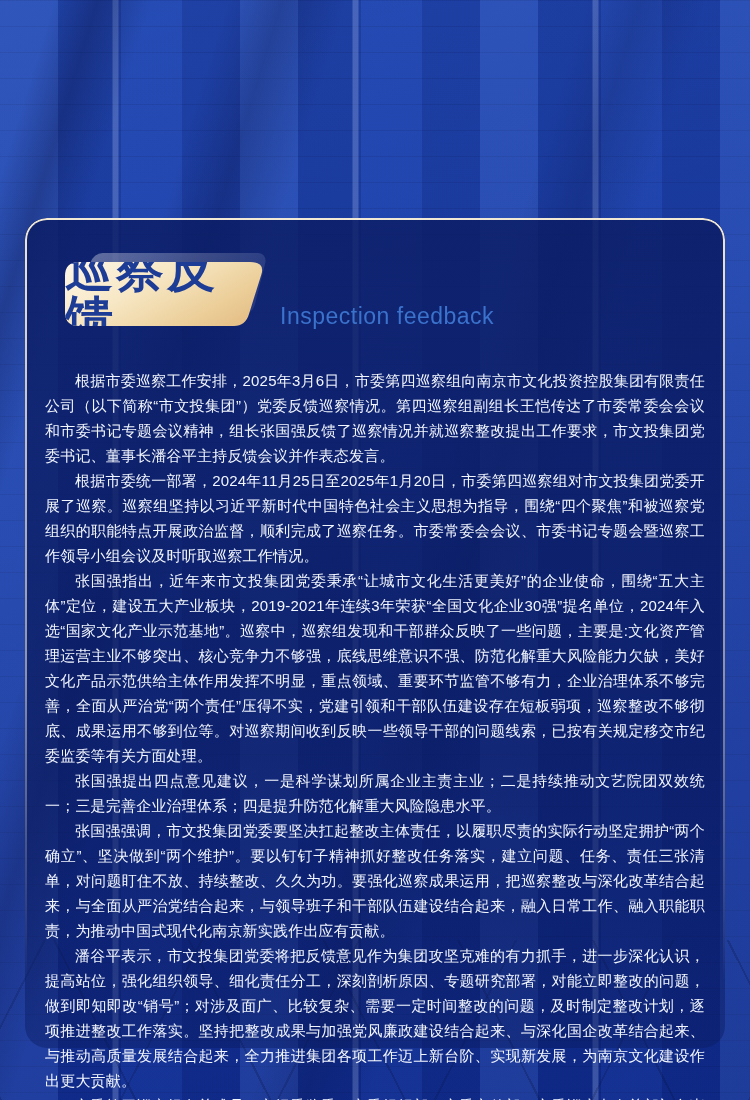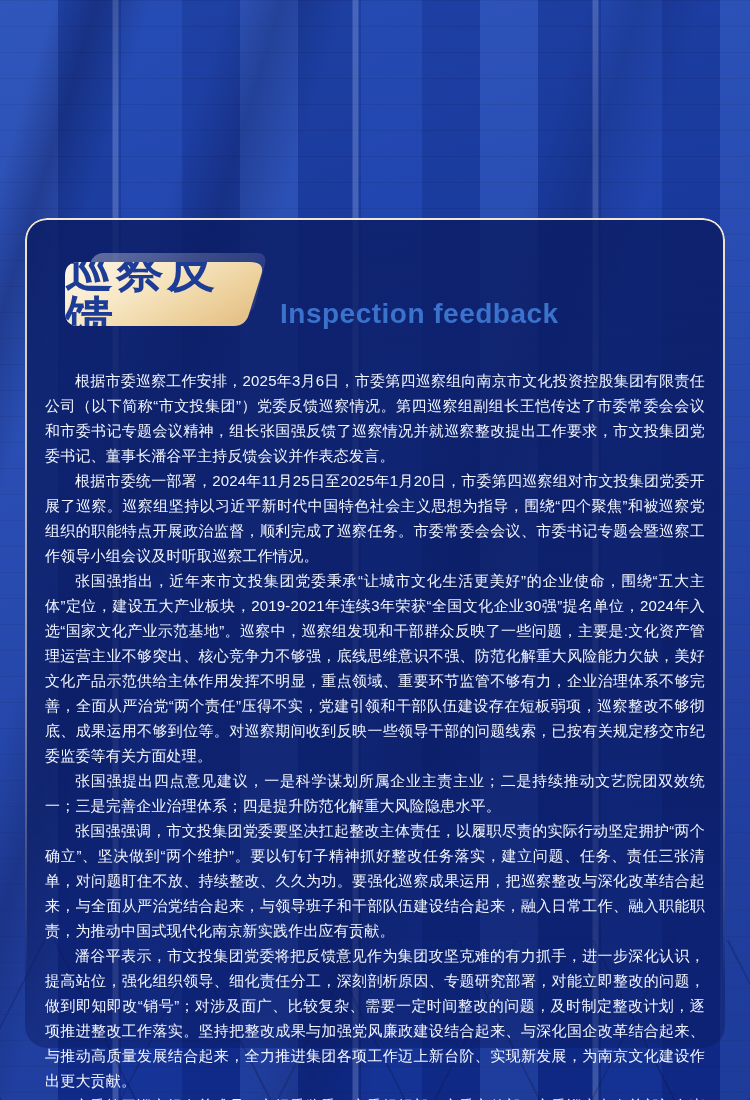--- a/index.html
+++ b/index.html
@@ -69,21 +69,21 @@
     clip-path:path('M14 0 H185 Q200 0 196.5 12 L184 52 Q180.5 64 169 64 H14 Q0 64 0 50 V14 Q0 0 14 0 Z');
     background:linear-gradient(150deg,
       var(--badge-gradient-start) 0%, #f7e7c4 38%, #eccf9a 72%, var(--badge-gradient-end) 100%);
   }
   .badge-label{
     font-size:48px;font-weight:700;letter-spacing:3px;
     color:var(--badge-text-color);padding-right:10px;line-height:1;
   }
   .subtitle{
     position:absolute;left:215px;bottom:-2px;
-    font-size:28px;font-weight:700;letter-spacing:.5px;
+    font-size:23px;font-weight:400;letter-spacing:.5px;
     color:var(--subtitle-color);line-height:1;
   }
   
   .article{margin:42px 20px 0 20px;}
   .article p{
     margin:0;text-indent:2em;
     font-size:15px;line-height:25px;letter-spacing:.2px;
     color:var(--body-text-color);
     text-align:justify;
     font-weight:500;

